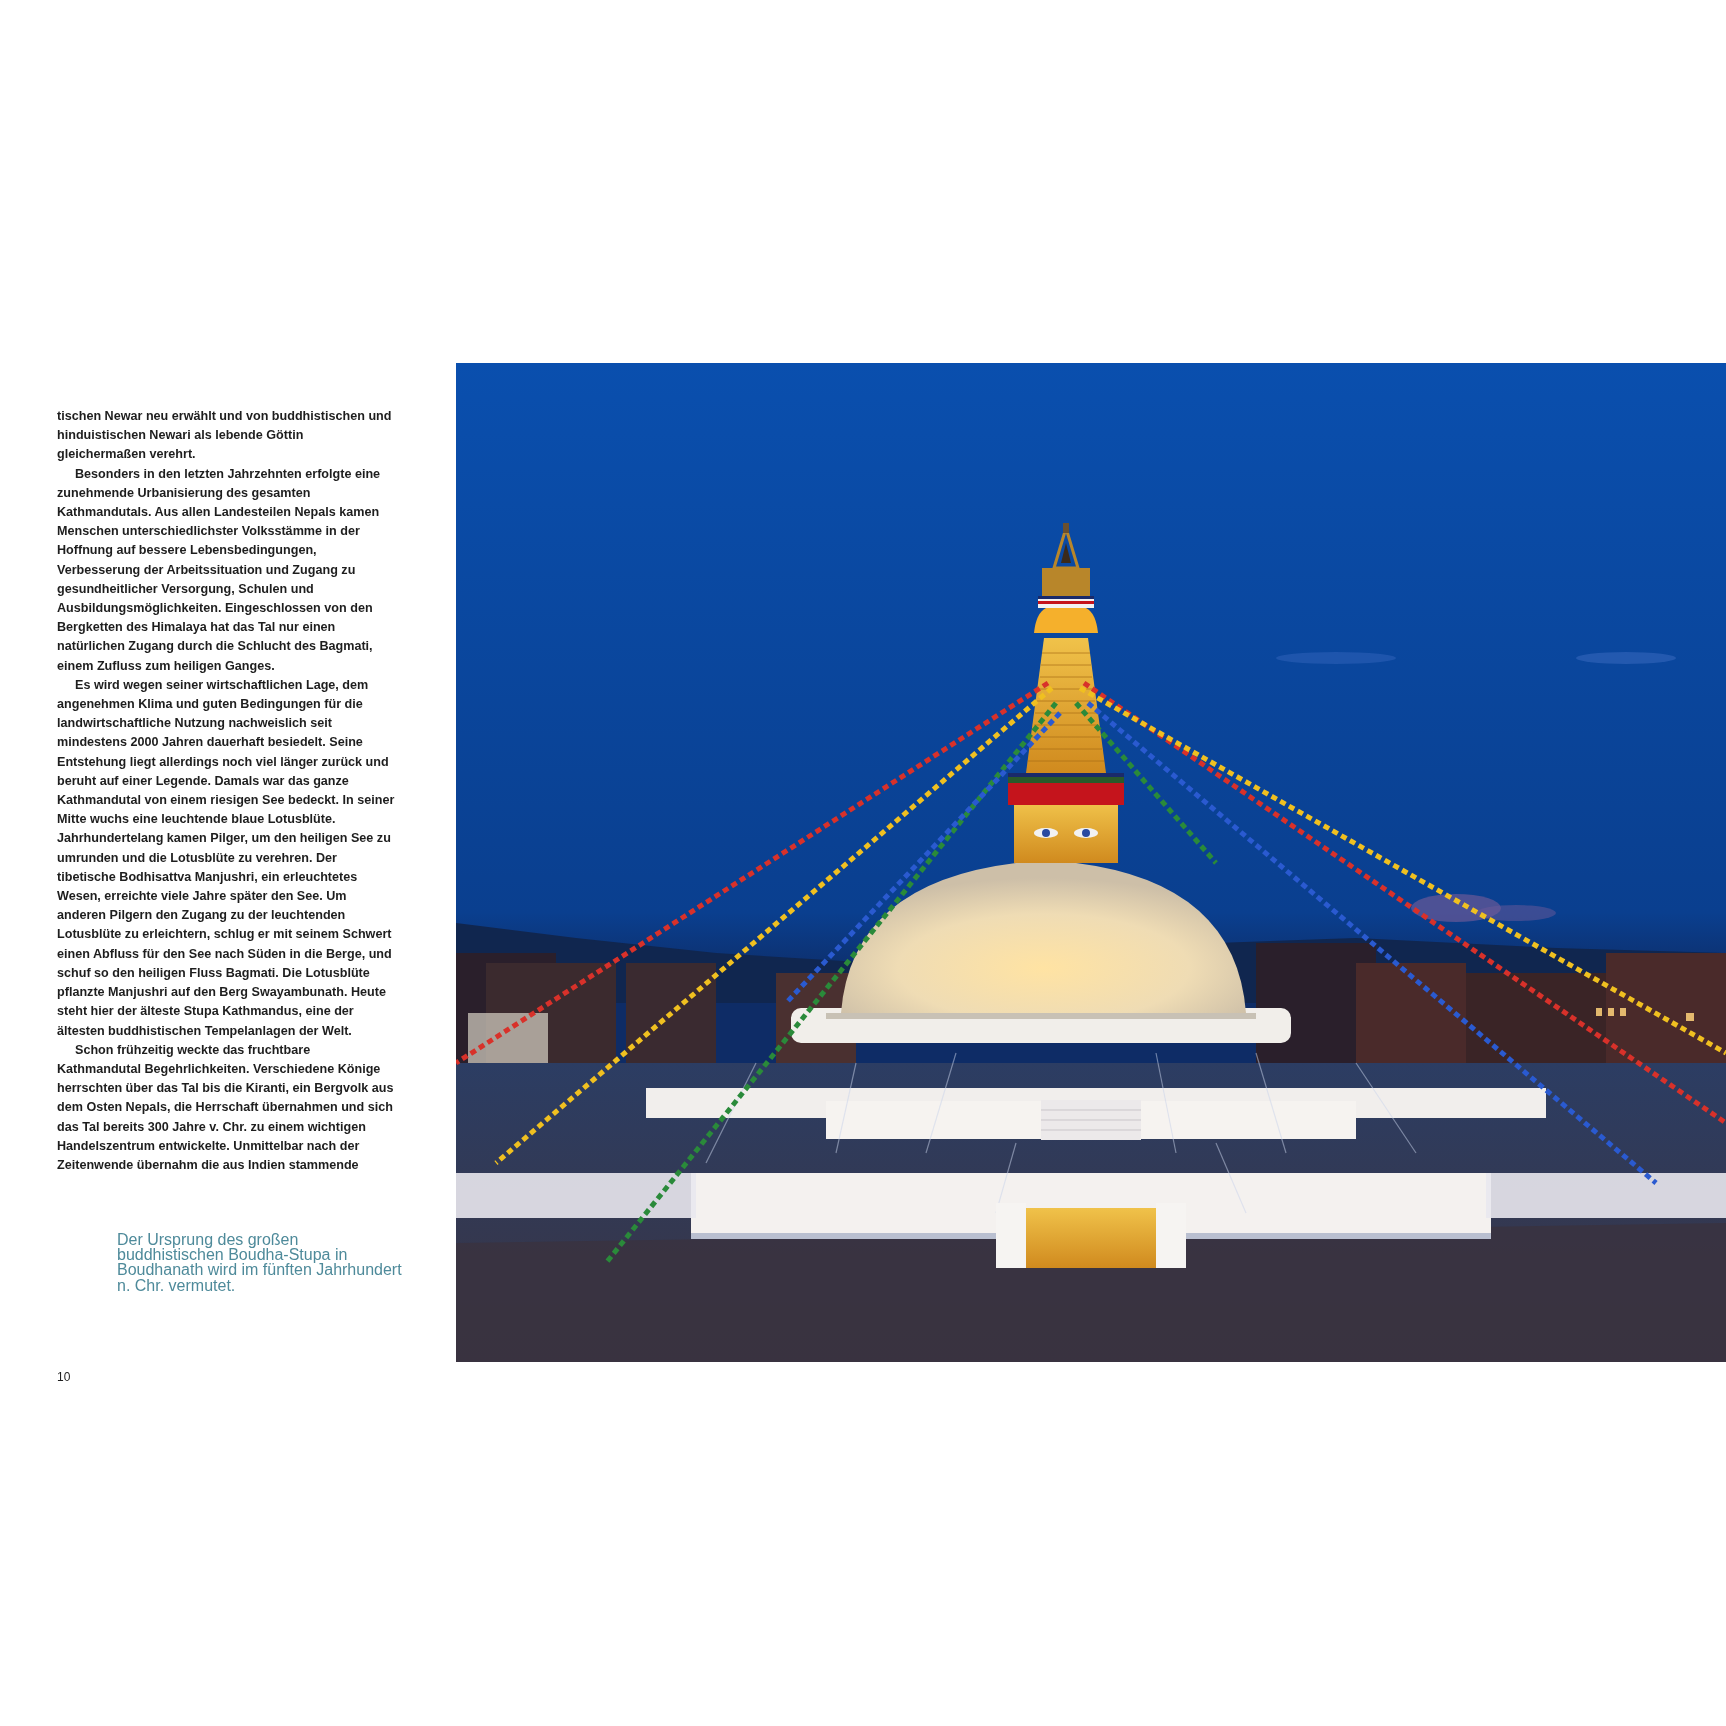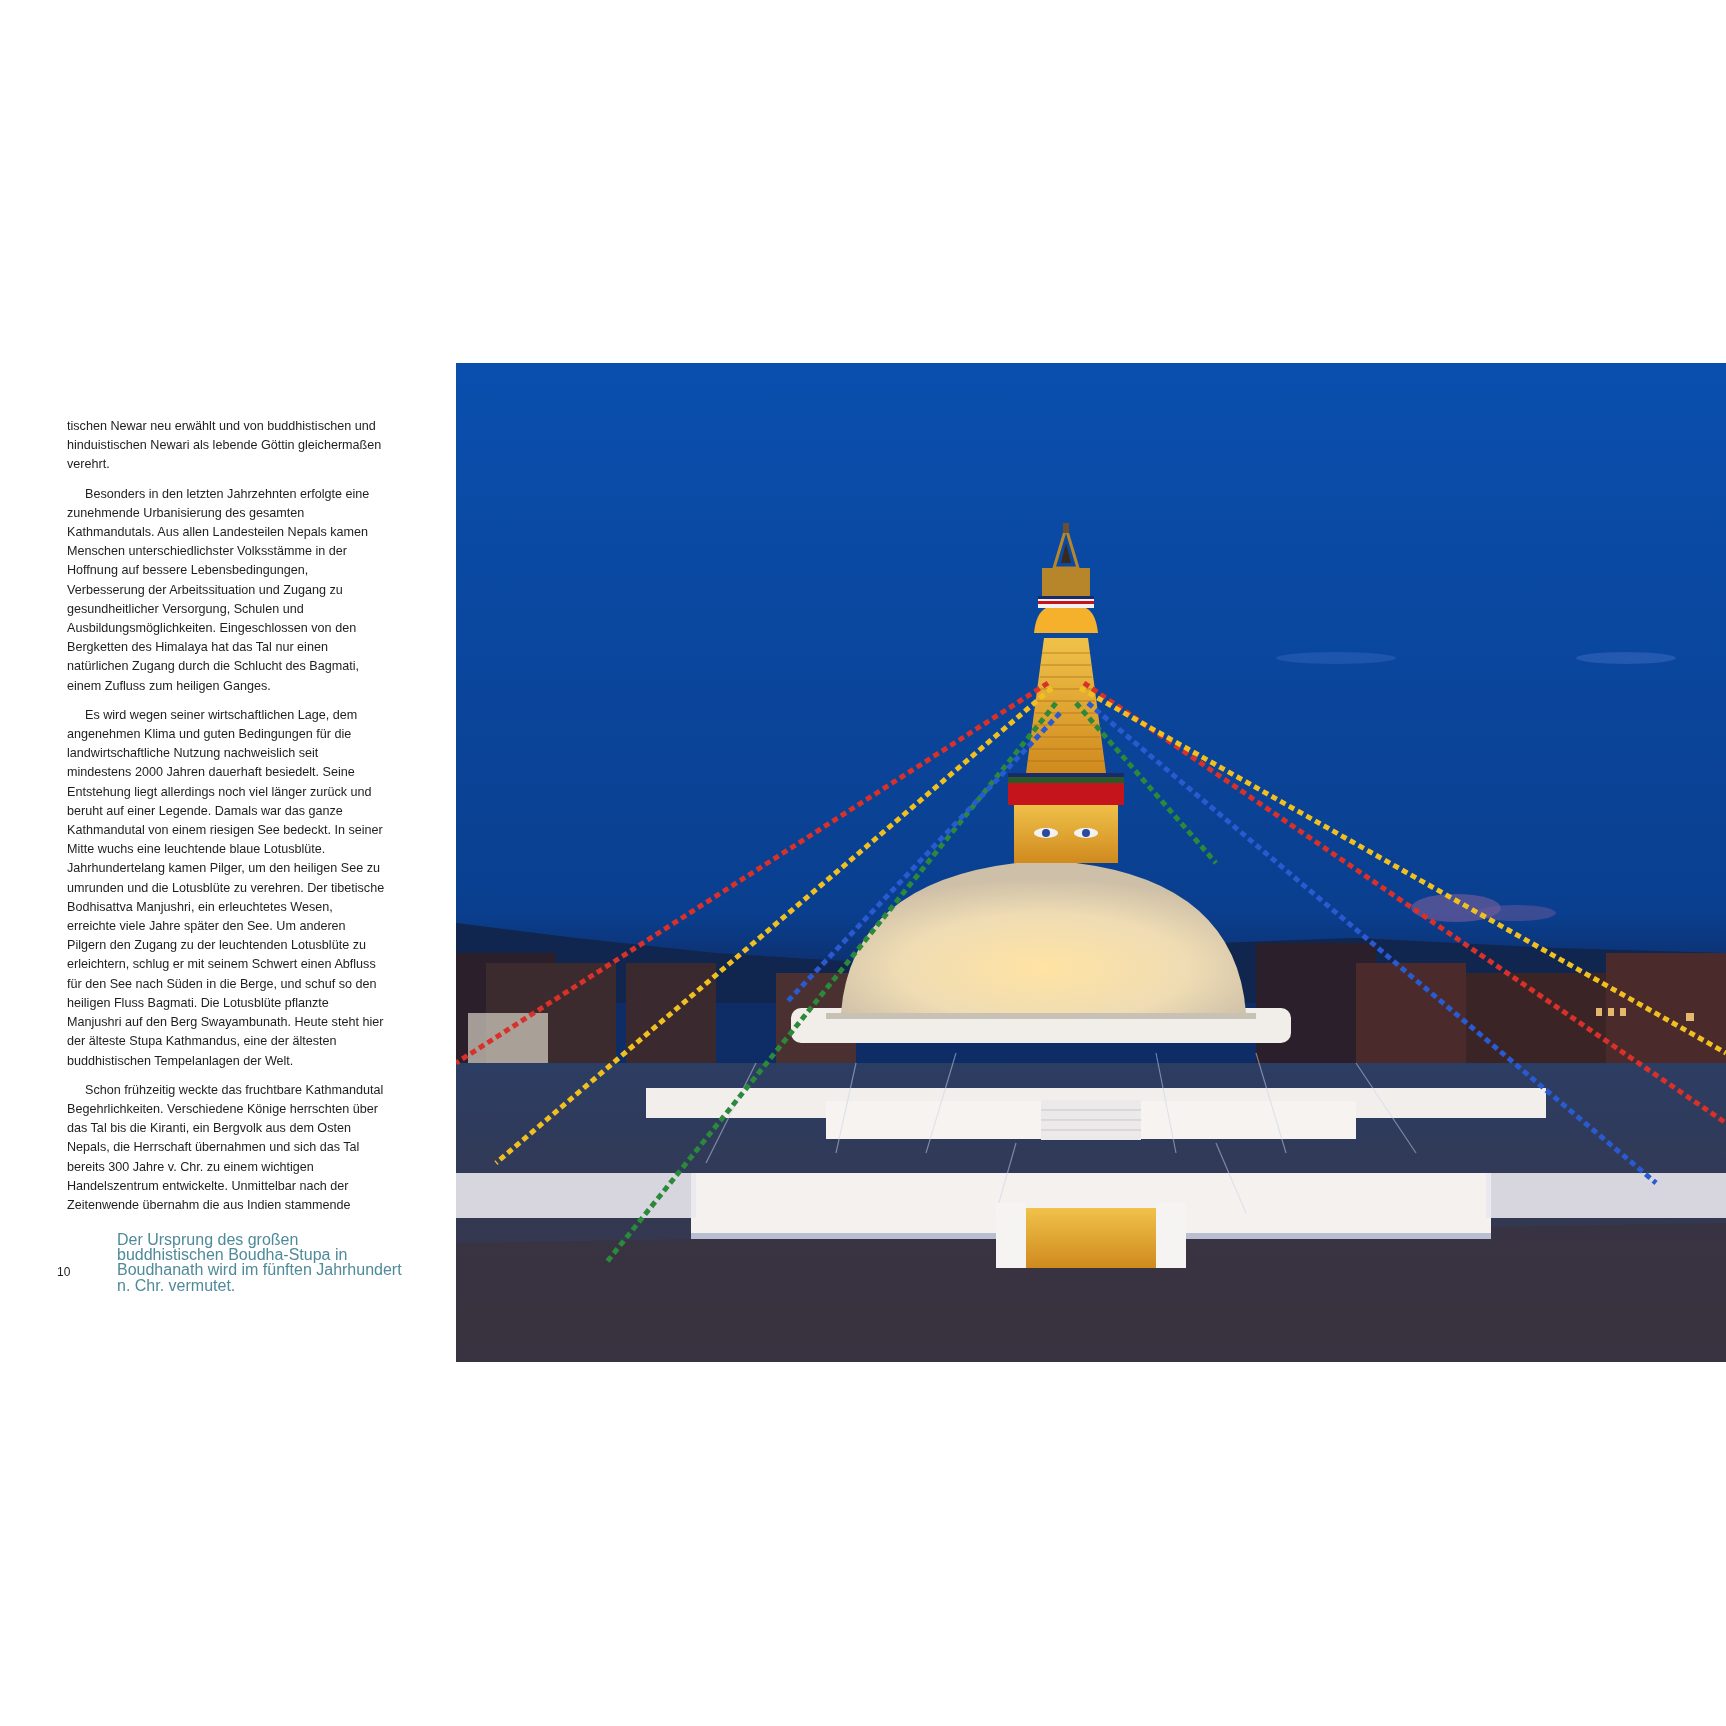--- a/index.html
+++ b/index.html
@@ -5,28 +5,28 @@
   html, body { margin: 0; padding: 0; }
   body {
     width: 1726px; height: 1726px; background: #ffffff;
     position: relative; overflow: hidden;
     font-family: "Liberation Sans", "DejaVu Sans", sans-serif;
   }
   .text-column {
     position: absolute; left: 57px; top: 407px; width: 338px;
     font-size: 12.6px; line-height: 19.2px; color: #1e1e1e;
   }
-  .text-column p { margin: 10px; text-indent: 0; }
+  .text-column p { margin: 0; text-indent: 0; font-weight: bold; }
   .text-column p.indent { text-indent: 18px; }
   .caption {
     position: absolute; left: 117px; top: 1232px; width: 285px;
     font-size: 16px; line-height: 15.2px; color: #4e8a9a;
   }
   .page-number {
-    position: absolute; left: 57px; top: 1265px;
+    position: absolute; left: 57px; top: 1370px;
     font-size: 12px; color: #1e1e1e;
   }
   .photo {
     position: absolute; left: 456px; top: 363px; width: 1270px; height: 999px;
     overflow: hidden; background: #0a3f8f;
   }
   .photo svg { display: block; width: 100%; height: 100%; }
 </style>
 </head>
 <body>

